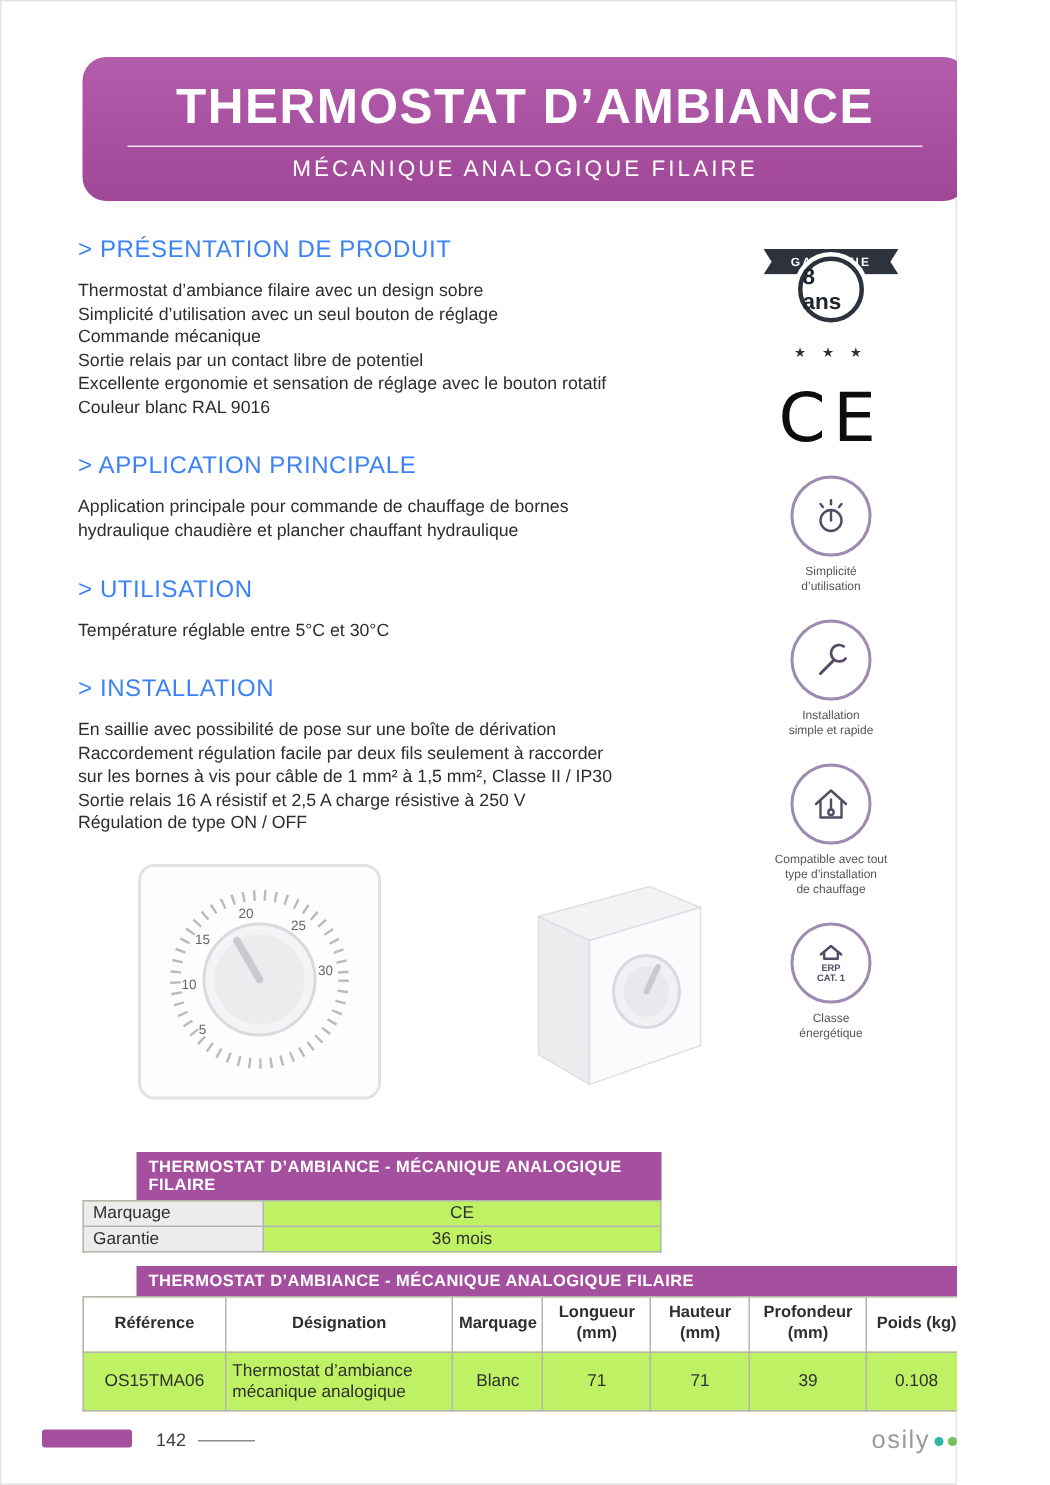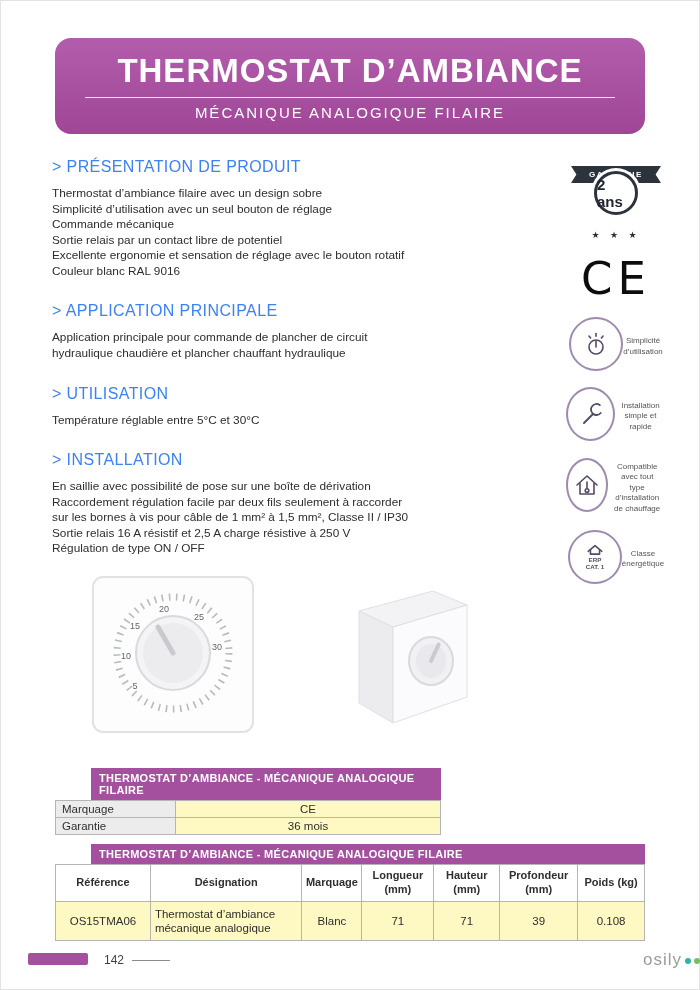--- a/index.html
+++ b/index.html
@@ -2,21 +2,21 @@
 <html><head>
 <meta charset="utf-8">
 <style>
   * { box-sizing: border-box; margin: 0; padding: 0; }
   body {
     width: 700px; height: 990px;
     font-family: "Liberation Sans", sans-serif;
     background: #ffffff; color: #2f2f2f;
   }
   .page {
-    position: relative; width: 700px; height: 990px;
+    position: relative; width: 638px; height: 990px;
     background: #fff; overflow: hidden;
     box-shadow: inset 0 0 0 1px #e3e3e3;
   }
 
   
   .banner {
     position: absolute; left: 55px; top: 38px; width: 590px;
     background: linear-gradient(180deg, #b25dab 0%, #a04697 100%);
     border-radius: 16px; color: #fff; text-align: center;
     padding: 14px 0 13px;
@@ -51,42 +51,42 @@
     width: 44px; height: 44px; border-radius: 50%;
     background: #fff; border: 3px solid #2c333d; box-shadow: 0 0 0 3px #fff;
     display: flex; align-items: center; justify-content: center;
     font-size: 15px; font-weight: bold; color: #20262e;
   }
   .g-stars { position: absolute; bottom: 0; width: 100%; text-align: center; font-size: 9px; color: #2c333d; letter-spacing: 4px; }
   .ce-mark {
     margin-top: 16px; font-family: "DejaVu Sans", sans-serif;
     font-size: 45px; letter-spacing: 5px; color: #0d0d0d; line-height: 1;
   }
-  .feature { display: flex; flex-direction: row; align-items: center; margin-top: 16px; justify-content: space-between; }
+  .feature { display: flex; flex-direction: column; align-items: center; margin-top: 16px; justify-content: space-between; }
   .feat-circle {
     width: 54px; height: 54px; border-radius: 50%;
     border: 2px solid #9d8bb0; display: flex; align-items: center; justify-content: center;
     background: #fff;
   }
   .feat-caption {
     margin-top: 5px; font-size: 8px; color: #555; text-align: center;
     line-height: 1.3; white-space: pre-line;
   }
 
   
   .products { position: absolute; left: 88px; top: 573px; display: flex; align-items: flex-start; }
   .prod-side { margin-left: 78px; margin-top: 4px; }
 
   
   .tbl { position: absolute; left: 55px; }
   .tbl-title {
     background: #a4509e; color: #fff; font-weight: bold; font-size: 11px;
     letter-spacing: .3px; padding: 4px 8px; margin-left: 36px;
   }
-  .tbl table { width: 100%; border-collapse: collapse; background: #fef9c3; }
+  .tbl table { width: 100%; border-collapse: collapse; background: #bef264; }
   .tbl td, .tbl th { border: 1px solid #b5b5b5; font-size: 11.5px; padding: 2px 6px; }
   .tbl-spec { top: 768px; width: 386px; }
   .tbl-spec .lbl { background: #ececec; width: 120px; }
   .tbl-spec .val { text-align: center; }
   .tbl-dim { top: 844px; width: 590px; }
   .tbl-dim th {
     font-size: 11px; font-weight: bold; text-align: center;
     white-space: pre-line; padding: 4px 2px; background: #fff; line-height: 1.25;
   }
   .tbl-dim td { text-align: center; white-space: pre-line; padding: 5px 4px; line-height: 1.25; }
@@ -119,21 +119,21 @@
       <div class="line">Thermostat d’ambiance filaire avec un design sobre</div>
       <div class="line">Simplicité d’utilisation avec un seul bouton de réglage</div>
       <div class="line">Commande mécanique</div>
       <div class="line">Sortie relais par un contact libre de potentiel</div>
       <div class="line">Excellente ergonomie et sensation de réglage avec le bouton rotatif</div>
       <div class="line">Couleur blanc RAL 9016</div>
     </div>
 
     <div class="sec">
       <div class="sec-heading">&gt; APPLICATION PRINCIPALE</div>
-      <div class="line">Application principale pour commande de plancher de circuit</div>
+      <div class="line">Application principale pour commande de chauffage de bornes</div>
       <div class="line">hydraulique chaudière et plancher chauffant hydraulique</div>
     </div>
 
     <div class="sec">
       <div class="sec-heading">&gt; UTILISATION</div>
       <div class="line">Température réglable entre 5°C et 30°C</div>
     </div>
 
     <div class="sec">
       <div class="sec-heading">&gt; INSTALLATION</div>
@@ -142,21 +142,21 @@
       <div class="line">sur les bornes à vis pour câble de 1 mm² à 1,5 mm², Classe II / IP30</div>
       <div class="line">Sortie relais 16 A résistif et 2,5 A charge résistive à 250 V</div>
       <div class="line">Régulation de type ON / OFF</div>
     </div>
   </div>
 
   <div class="right-rail">
 
     <div class="garantie">
       <div class="g-ribbon">GARANTIE</div>
-      <div class="g-circle">2 ans</div>
+      <div class="g-circle">8 ans</div>
       <div class="g-stars">★ ★ ★</div>
     </div>
 
     <div class="ce-mark">CE</div>
 
     <div class="feature">
       <div class="feat-circle">
         <svg width="30" height="30" viewBox="0 0 30 30" fill="none" stroke="#554a66" stroke-width="1.6" stroke-linecap="round" stroke-linejoin="round">
           <circle cx="15" cy="18" r="7"></circle>
           <line x1="15" y1="18" x2="15" y2="12"></line>

